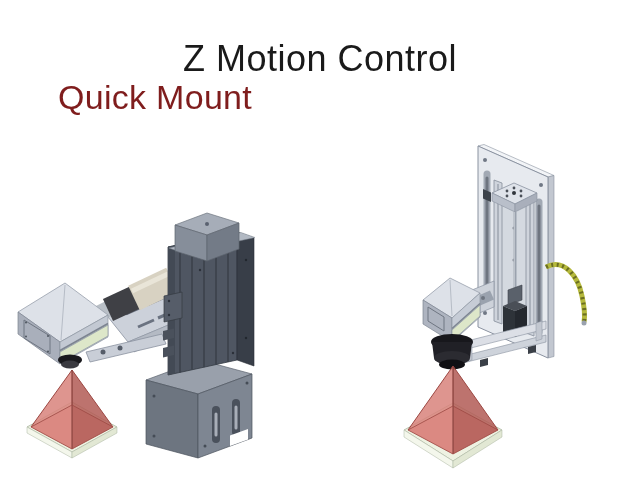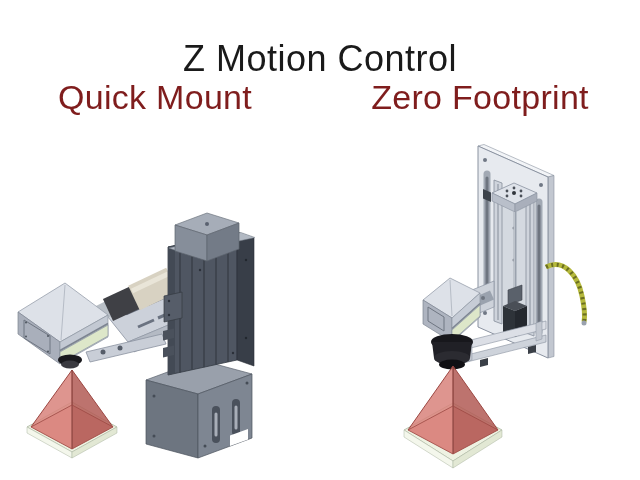--- a/index.html
+++ b/index.html
@@ -23,21 +23,20 @@
   .figure.left{left:8px;top:148px;}
   .figure.right{left:388px;top:132px;}
 </style>
 </head>
 <body>
 
 <div class="page">
 
   <h1 class="title">Z Motion Control</h1>
   <div class="panel-label left">Quick Mount</div>
-  <div class="panel-label right">Zero Footprint</div>
 
   <svg class="figure left" width="270" height="325" viewBox="0 0 270 325">
 
     <g>
       <polygon points="138,232 192,212 244,226 190,246" fill="#99a0ab" stroke="#5c636e" stroke-width="0.7"></polygon>
       <polygon points="138,232 190,246 190,310 138,296" fill="#6d7580" stroke="#4c535d" stroke-width="0.7"></polygon>
       <polygon points="190,246 244,226 244,290 190,310" fill="#7e8692" stroke="#4c535d" stroke-width="0.7"></polygon>
       <line x1="208" y1="262" x2="208" y2="291" stroke="#4a515c" stroke-width="8" stroke-linecap="round"></line>
       <line x1="208" y1="266" x2="208" y2="287" stroke="#a8aeb8" stroke-width="3" stroke-linecap="round"></line>
       <line x1="228" y1="255" x2="228" y2="284" stroke="#4a515c" stroke-width="8" stroke-linecap="round"></line>

